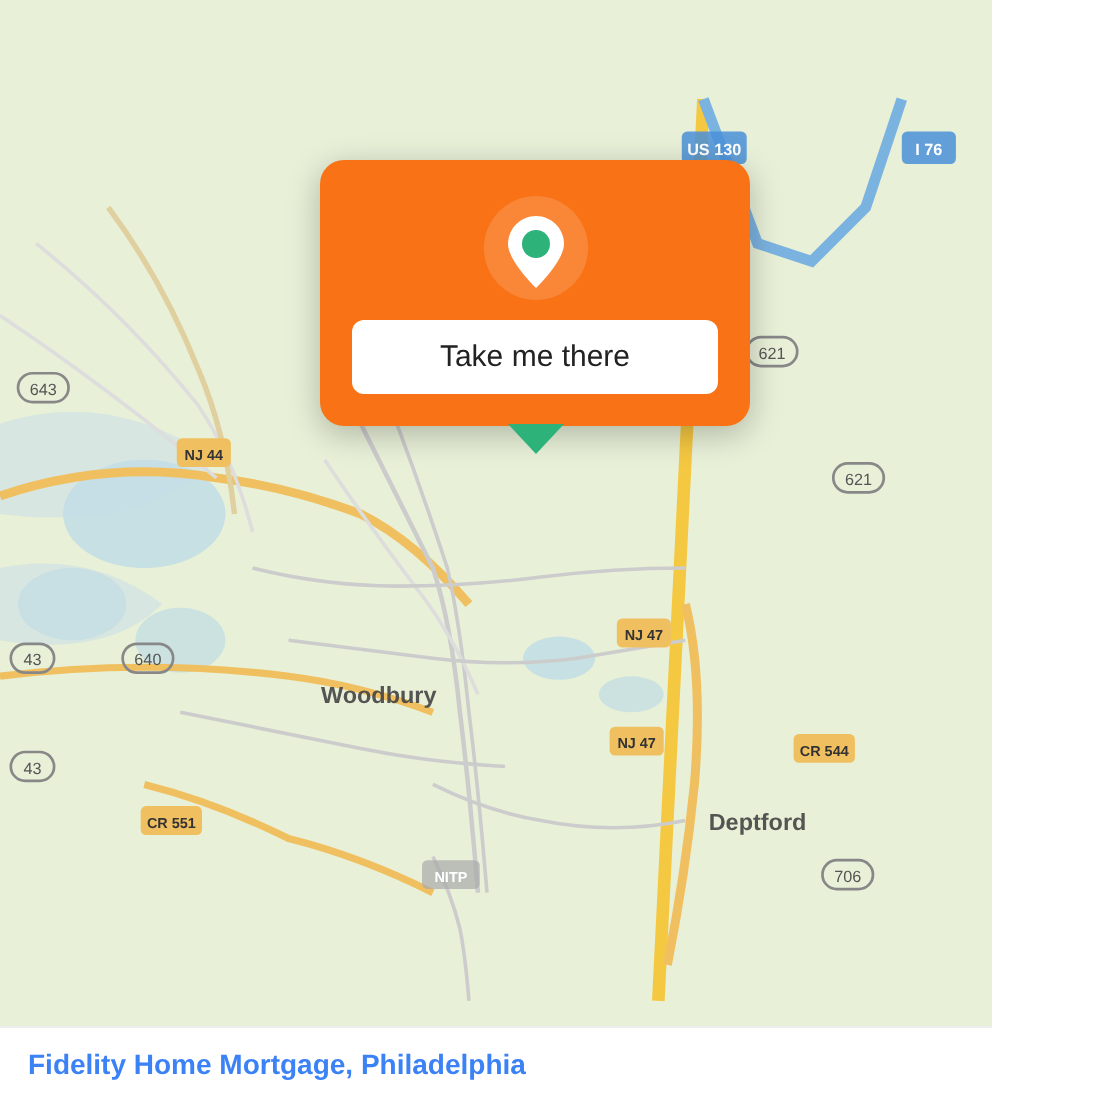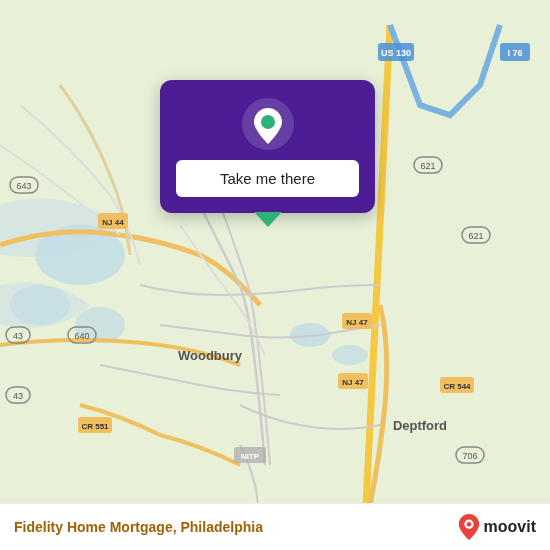--- a/index.html
+++ b/index.html
@@ -6,42 +6,42 @@
 
     body {
       width: 550px;
       height: 550px;
       overflow: hidden;
       font-family: -apple-system, BlinkMacSystemFont, 'Segoe UI', sans-serif;
       position: relative;
     }
 
     #map-container {
-      width: 550px;
+      width: 496px;
       height: 550px;
       position: relative;
       overflow: hidden;
       background-color: #e8f0d8;
     }
 
     
     #map-bg {
       width: 100%;
       height: 100%;
       position: absolute;
       top: 0; left: 0;
     }
 
     
     #popup-card {
       position: absolute;
       top: 80px;
       left: 160px;
       width: 215px;
-      background: #4c1d95;
+      background: #f97316;
       border-radius: 12px;
       display: flex;
       flex-direction: column;
       align-items: center;
       padding: 18px 16px 16px;
       box-shadow: 0 4px 16px rgba(0,0,0,0.25);
       z-index: 10;
     }
 
     #popup-card::after {
@@ -90,21 +90,21 @@
     }
 
     #bottom-info {
       display: flex;
       flex-direction: column;
     }
 
     #location-name {
       font-size: 14px;
       font-weight: 600;
-      color: #a16207;
+      color: #3b82f6;
     }
 
     #osm-credit {
       font-size: 10px;
       color: #777;
       position: absolute;
       bottom: 52px;
       left: 6px;
       z-index: 15;
     }
@@ -230,23 +230,15 @@
   </div>
 
 
   <div id="bottom-bar">
     <div id="bottom-info">
       <span id="location-name">
         <span>Fidelity Home Mortgage,</span>
         <span>Philadelphia</span>
       </span>
     </div>
-    <div id="moovit-logo">
-      <svg id="moovit-pin" viewBox="0 0 22 28" xmlns="http://www.w3.org/2000/svg">
-        <path d="M11 0 C5 0 0 5 0 11 C0 18 11 28 11 28 C11 28 22 18 22 11 C22 5 17 0 11 0Z" fill="#e8433a"></path>
-        <circle cx="11" cy="11" r="5" fill="white"></circle>
-        <circle cx="11" cy="11" r="2.5" fill="#e8433a"></circle>
-      </svg>
-      <span id="moovit-text">moovit</span>
-    </div>
   </div>
 
 </div>
 
 </body></html>

